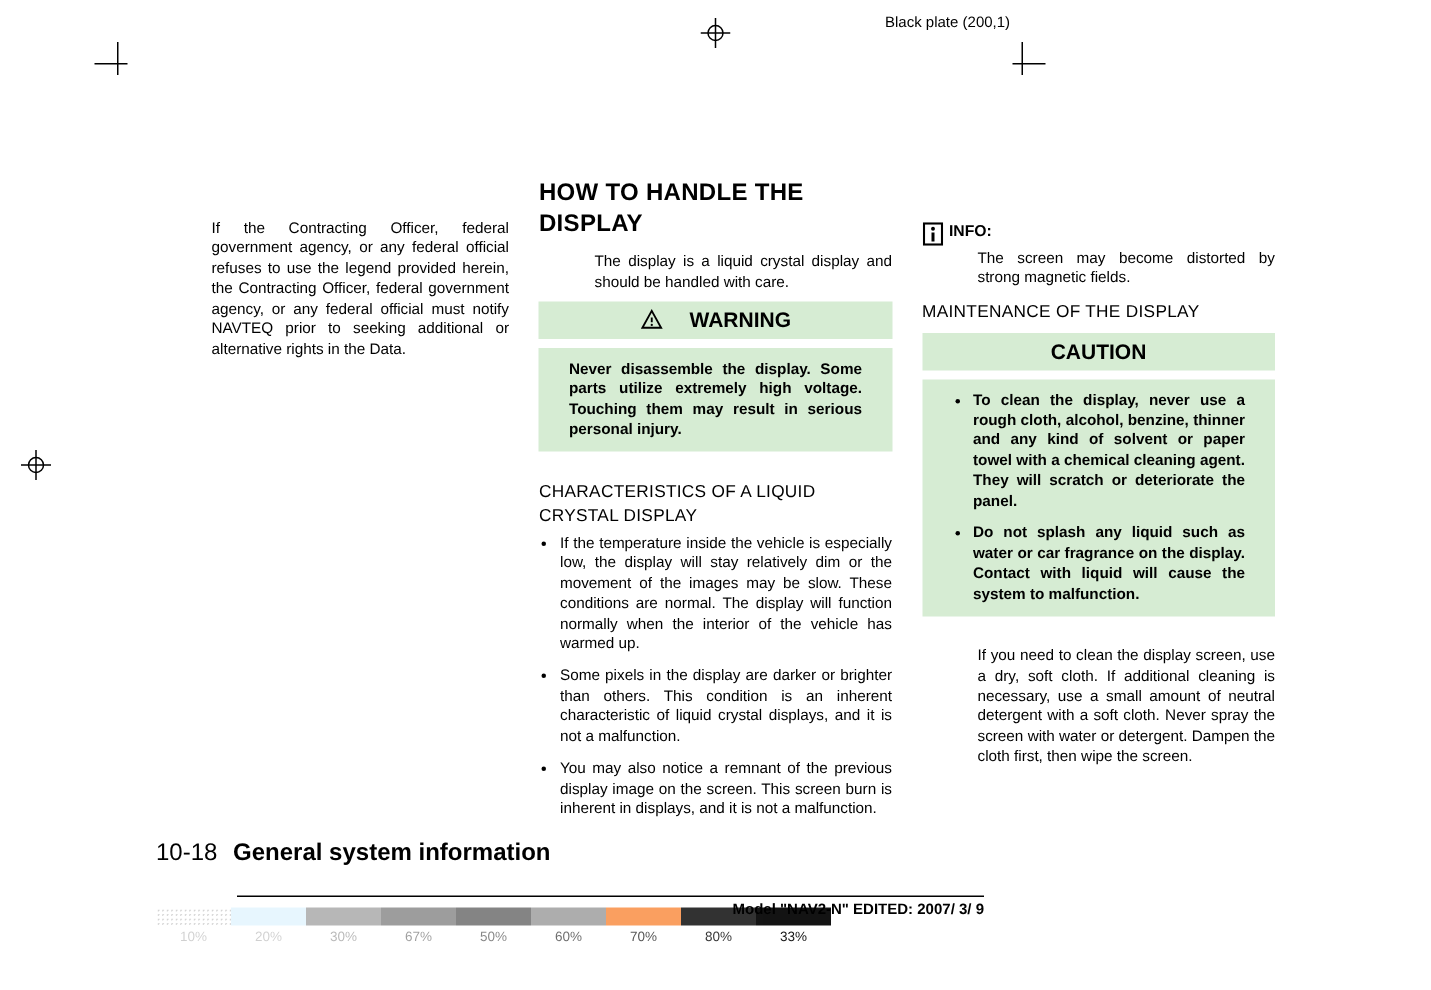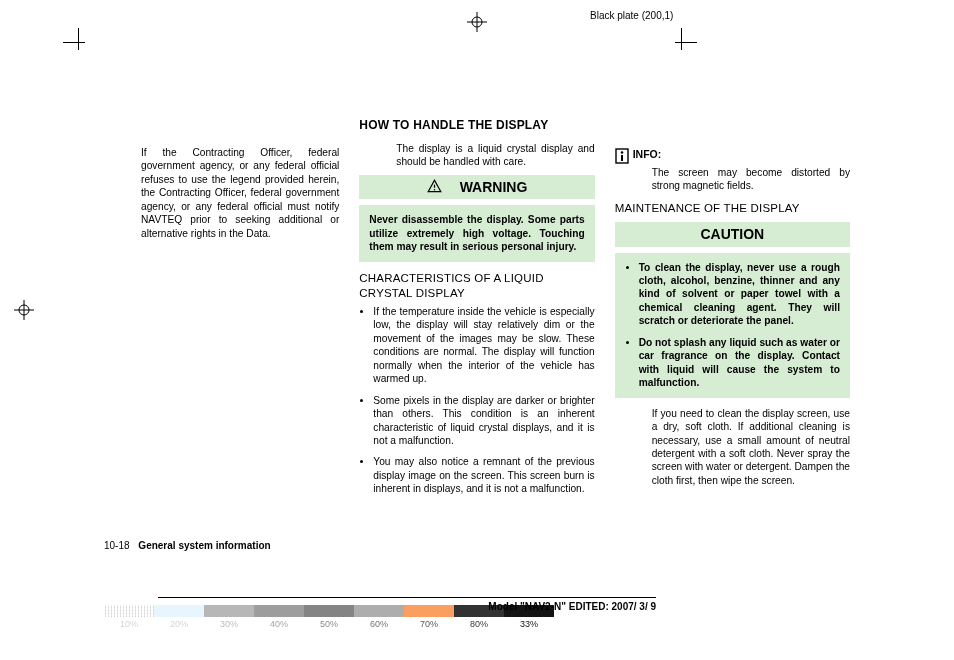--- a/index.html
+++ b/index.html
@@ -12,38 +12,38 @@
   .crop.v  { width: 1px; height: 22px; }
   .regc    { position: absolute; width: 20px; height: 20px; }
   .regc svg { width: 20px; height: 20px; display: block; }
 
   .plate  { position: absolute; top: 10px; left: 590px; font-size: 10px; }
 
   .content { position: absolute; top: 146px; left: 104px; width: 746px; height: 370px; display: flex; gap: 20px; }
   .col { flex: 1 1 0; font-size: 10.2px; line-height: 1.32; }
   .col p { text-align: justify; margin-left: 37px; }
 
-  h2.section { font-size: 12px; font-weight: bold; letter-spacing: 0.2px; margin-bottom: 8px; }
+  h2.section { font-size: 16px; font-weight: bold; letter-spacing: 0.2px; margin-bottom: 8px; }
   h3.sub { font-size: 11.5px; font-weight: normal; letter-spacing: 0.2px; margin: 8px 0 4px; }
 
   .alert-hd { background: #d6ecd3; text-align: center; font-weight: bold; font-size: 14px; padding: 3px 0; margin: 6px 0; display: flex; align-items: center; justify-content: center; gap: 18px; }
   .alert-hd svg { width: 15px; height: 15px; }
-  .alert-body { background: #d6ecd3; padding: 8px 10px; font-weight: bold; text-align: justify; margin-bottom: 9px; }
+  .alert-body { background: #d6ecd3; padding: 8px 20px; font-weight: bold; text-align: justify; margin-bottom: 20px; }
   .alert-body ul { list-style: disc; padding-left: 14px; }
   .alert-body li { margin-bottom: 8px; }
   .alert-body li:last-child { margin-bottom: 0; }
 
   ul.plain { list-style: disc; padding-left: 14px; }
   ul.plain li { text-align: justify; margin-bottom: 8px; }
 
   .info-row { display: flex; align-items: flex-start; gap: 4px; margin-bottom: 2px; margin-top: 2px; }
   .info-row svg { width: 14px; height: 16px; flex: none; }
   .info-row .lbl { font-weight: bold; font-size: 10.5px; }
 
-  .footer-left { position: absolute; left: 104px; top: 540px; font-size: 10px; }
+  .footer-left { position: absolute; left: 104px; top: 560px; font-size: 16px; }
   .footer-left .pn { margin-right: 6px; }
   .footer-left .tt { font-weight: bold; }
 
   .footer-right { position: absolute; right: 104px; bottom: 48px; font-size: 10px; font-weight: bold; }
   .hr-right { position: absolute; right: 104px; bottom: 62px; width: 498px; border-top: 1px solid #000; }
 
   
   .wedge { position: absolute; left: 104px; bottom: 37px; height: 18px; display: flex; align-items: flex-start; }
   .swatch { width: 50px; height: 12px; position: relative; }
   .swatch span { position: absolute; top: 14px; left: 50%; transform: translateX(-50%); font-size: 9px; }
@@ -151,21 +151,21 @@
     <div class="swatch" style="background:repeating-conic-gradient(#000 0 10%, #fff 0 100%) 0/3px 3px; opacity:.18">
         <span>10%</span>
       </div>
     <div class="swatch" style="background:#7dd3fc; opacity:.18">
         <span>20%</span>
       </div>
     <div class="swatch" style="background:#000; opacity:.28">
         <span>30%</span>
       </div>
     <div class="swatch" style="background:#000; opacity:.38">
-        <span>40%</span>
+        <span>67%</span>
       </div>
     <div class="swatch" style="background:#000; opacity:.48">
         <span>50%</span>
       </div>
     <div class="swatch" style="background:#737373; opacity:.58">
         <span>60%</span>
       </div>
     <div class="swatch" style="background:#f97316; opacity:.68">
         <span>70%</span>
       </div>

